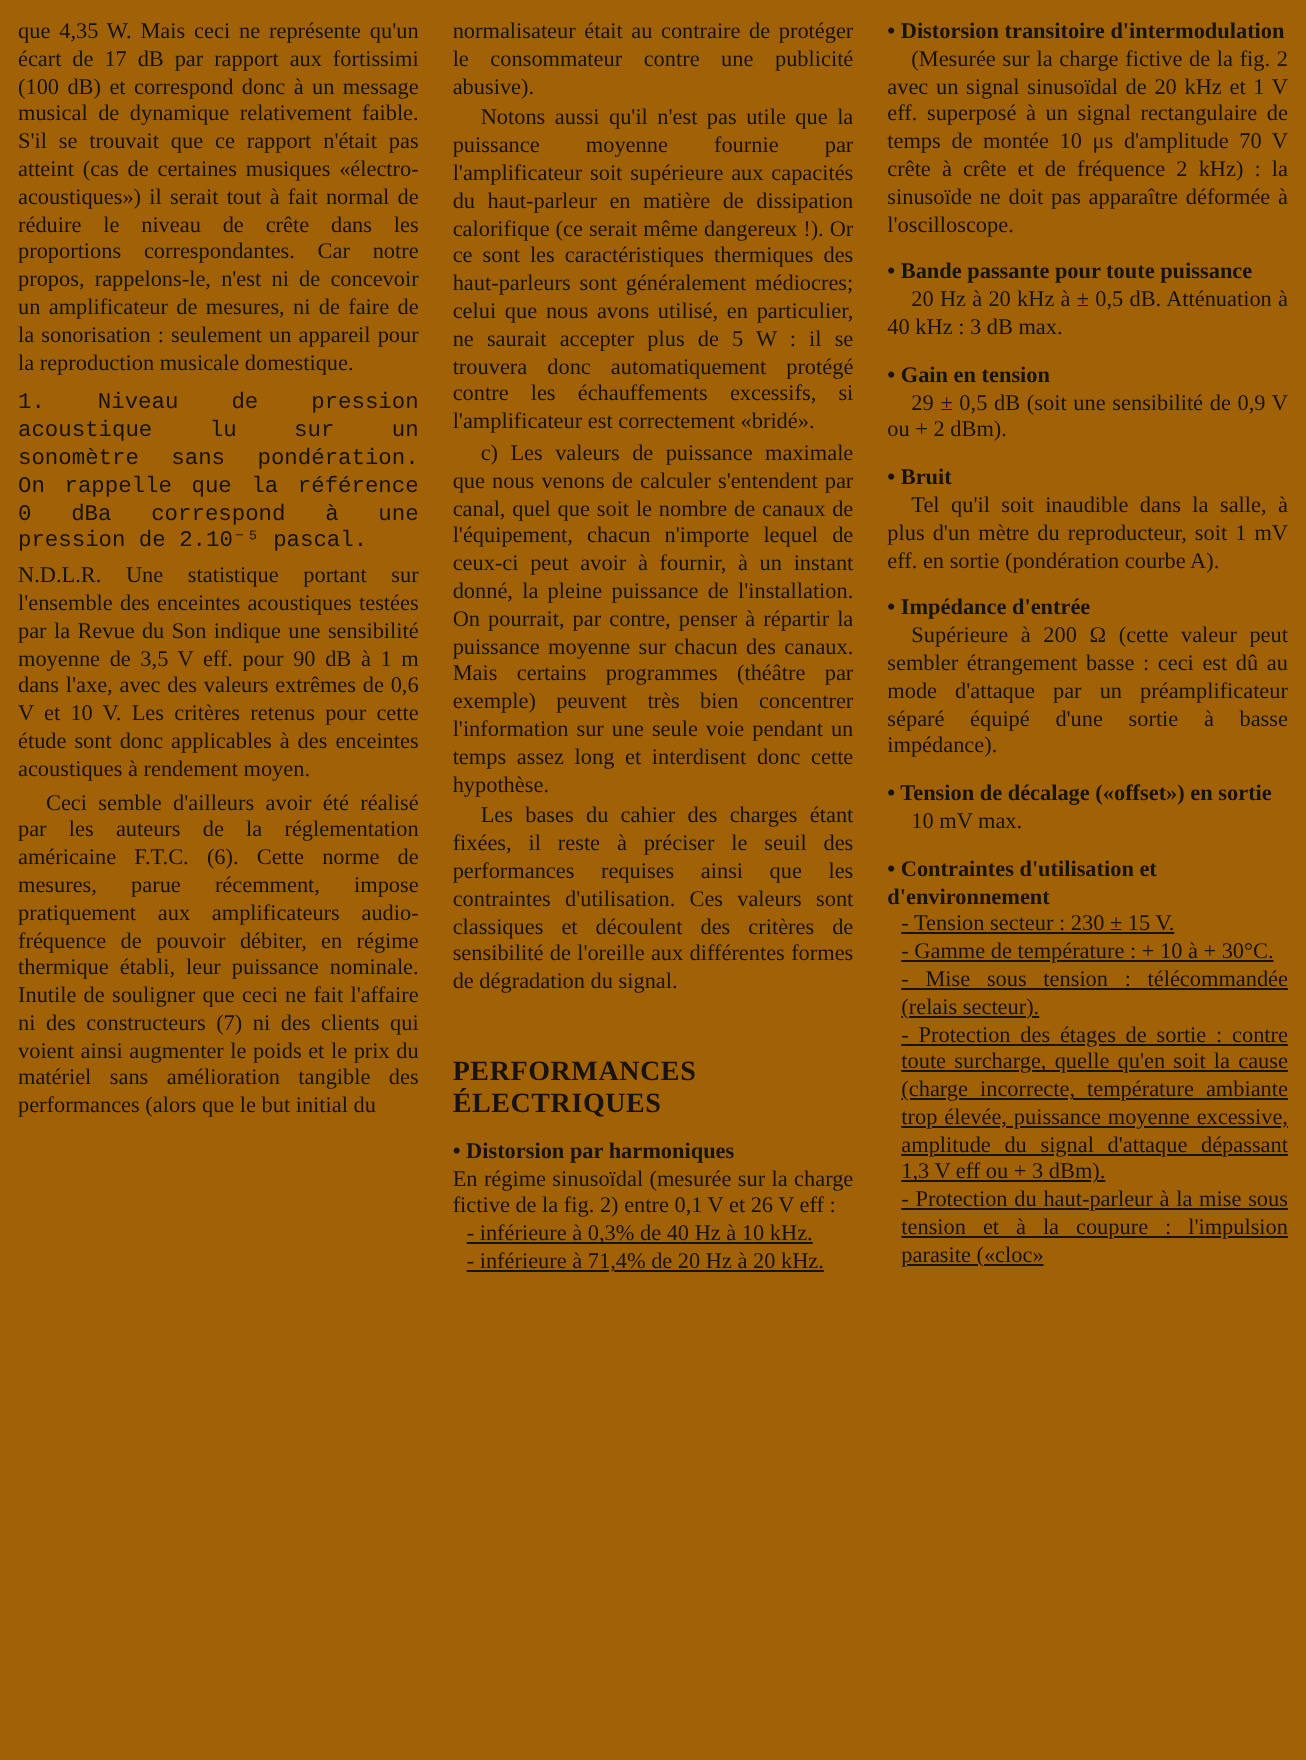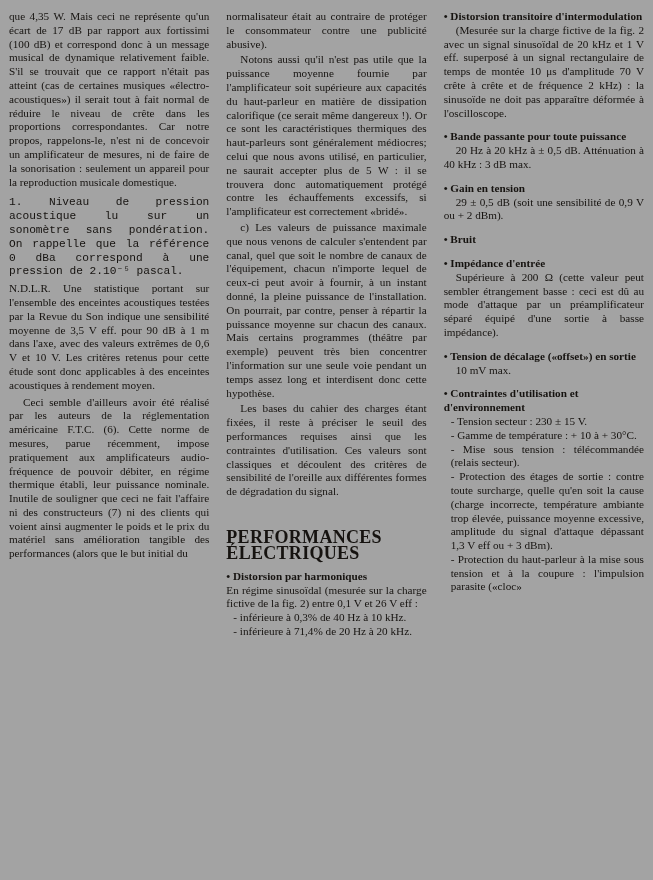--- a/index.html
+++ b/index.html
@@ -2,50 +2,50 @@
 <html lang="fr"><head>
 <meta charset="utf-8">
 <style>
   * { box-sizing: border-box; }
   html, body { margin: 0; padding: 0; }
   body { background: #d8d6d2; }
   .page {
     width: 653px;
     height: 880px;
     margin: 0 auto;
-    background: #a3a3a3;
+    background: #a16207;
     padding: 10px 9px 6px 9px;
     display: flex;
     gap: 17px;
     font-family: "Liberation Serif", "DejaVu Serif", serif;
     font-size: 11.2px;
     line-height: 13.8px;
     color: #161310;
     overflow: hidden;
   }
   .col { flex: 1 1 0; min-width: 0; text-align: justify; }
   .p { margin: 0; text-indent: 14px; }
   .p--flush { text-indent: 0; }
   .note { margin-top: 7px; font-family: Liberation Mono, monospace; }
   .gap-sm { margin-top: 2px; }
   .gap-md { margin-top: 3px; }
   .heading {
     font-weight: bold;
-    font-size: 18px;
+    font-size: 14px;
     line-height: 16.5px;
     text-align: left;
     margin: 30px 0 8px 0;
     letter-spacing: 0.3px;
   }
   .spec { margin-top: 10px; }
   .spec--first { margin-top: 0; }
   .spec-title { font-weight: bold; text-align: left; margin: 0; }
   .spec-body { margin: 0; text-indent: 12px; }
   .spec-body--flush { text-indent: 0; }
-  .spec-item { margin: 0; padding-left: 7px; text-indent: 0; }
+  .spec-item { margin: 0; padding-left: 7px; text-indent: 0; text-decoration: underline; }
 </style>
 </head>
 <body>
 
 <div class="page">
 
   <div class="col">
     <p class="p p--flush">que 4,35 W. Mais ceci ne représente qu'un écart de 17 dB par rapport aux fortissimi (100 dB) et correspond donc à un message musical de dynamique relativement faible. S'il se trouvait que ce rapport n'était pas atteint (cas de certaines musiques «électro-acoustiques») il serait tout à fait normal de réduire le niveau de crête dans les proportions correspondantes. Car notre propos, rappelons-le, n'est ni de concevoir un amplificateur de mesures, ni de faire de la sonorisation : seulement un appareil pour la reproduction musicale domestique.</p>
     <p class="p p--flush note">1. Niveau de pression acoustique lu sur un sonomètre sans pondération. On rappelle que la référence 0 dBa correspond à une pression de 2.10⁻⁵ pascal.</p>
     <p class="p p--flush gap-md">N.D.L.R. Une statistique portant sur l'ensemble des enceintes acoustiques testées par la Revue du Son indique une sensibilité moyenne de 3,5 V eff. pour 90 dB à 1 m dans l'axe, avec des valeurs extrêmes de 0,6 V et 10 V. Les critères retenus pour cette étude sont donc applicables à des enceintes acoustiques à rendement moyen.</p>
@@ -74,20 +74,21 @@
     <div class="spec">
       <p class="spec-title">• Bande passante pour toute puissance</p>
       <p class="spec-body">20 Hz à 20 kHz à ± 0,5 dB. Atténuation à 40 kHz : 3 dB max.</p>
     </div>
     <div class="spec">
       <p class="spec-title">• Gain en tension</p>
       <p class="spec-body">29 ± 0,5 dB (soit une sensibilité de 0,9 V ou + 2 dBm).</p>
     </div>
     <div class="spec">
       <p class="spec-title">• Bruit</p>
+      <p class="spec-body">Tel qu'il soit inaudible dans la salle, à plus d'un mètre du reproducteur, soit 1 mV eff. en sortie (pondération courbe A).</p>
     </div>
     <div class="spec">
       <p class="spec-title">• Impédance d'entrée</p>
       <p class="spec-body">Supérieure à 200 Ω (cette valeur peut sembler étrangement basse : ceci est dû au mode d'attaque par un préamplificateur séparé équipé d'une sortie à basse impédance).</p>
     </div>
     <div class="spec">
       <p class="spec-title">• Tension de décalage («offset») en sortie</p>
       <p class="spec-body">10 mV max.</p>
     </div>
     <div class="spec">

